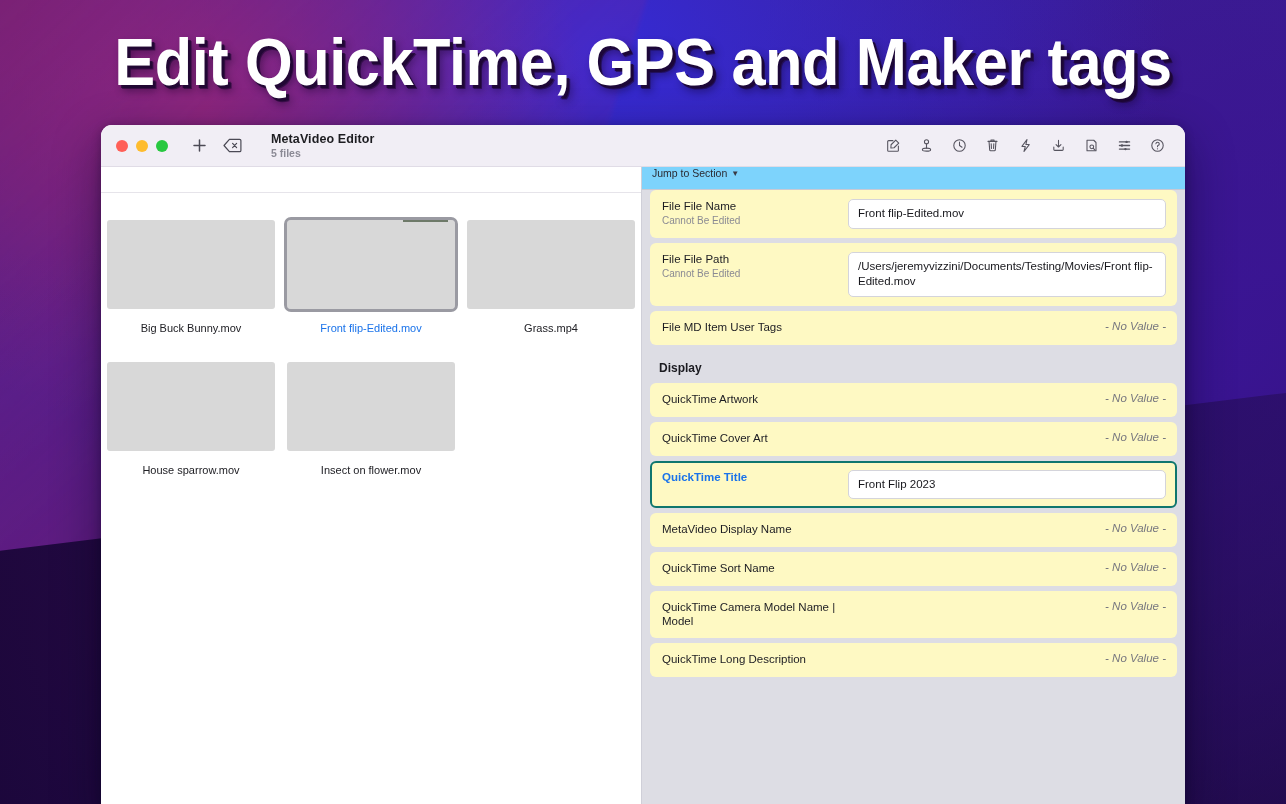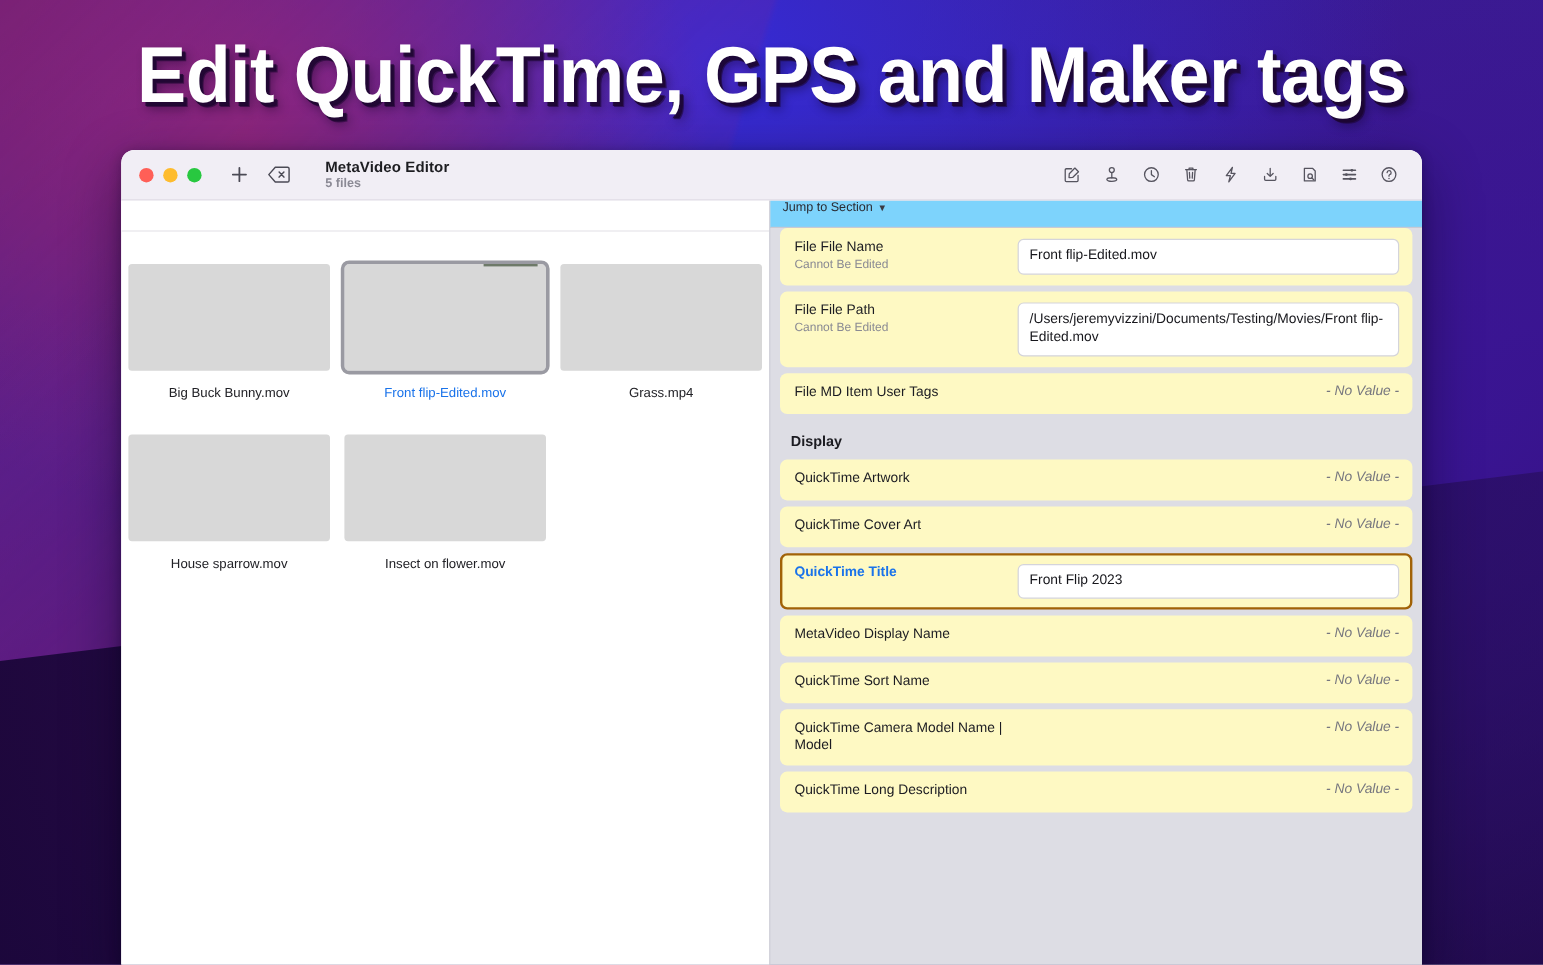--- a/index.html
+++ b/index.html
@@ -318,21 +318,21 @@
     background: #fef9c3;
     border-radius: 6px;
     margin-bottom: 5px;
     padding: 9px 11px 9px 12px;
     display: flex;
     align-items: flex-start;
     min-height: 34px;
     position: relative;
   }
   .meta-row.focused {
-    border: 2px solid #a16207;
+    border: 2px solid #0f766e;
     padding: 7px 9px 7px 10px;
   }
   .row-label-wrap {
     width: 186px;
     flex: 0 0 186px;
     padding-right: 8px;
   }
   .row-label {
     font-size: 11.5px;
     color: #1c1c22;

